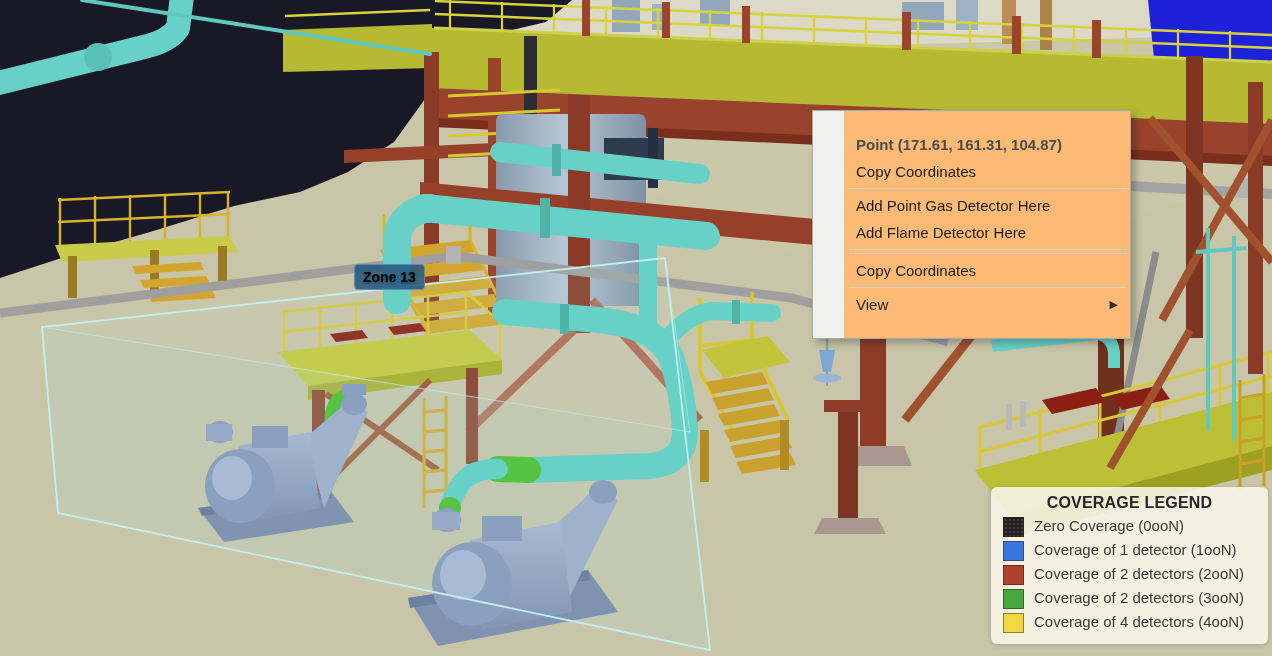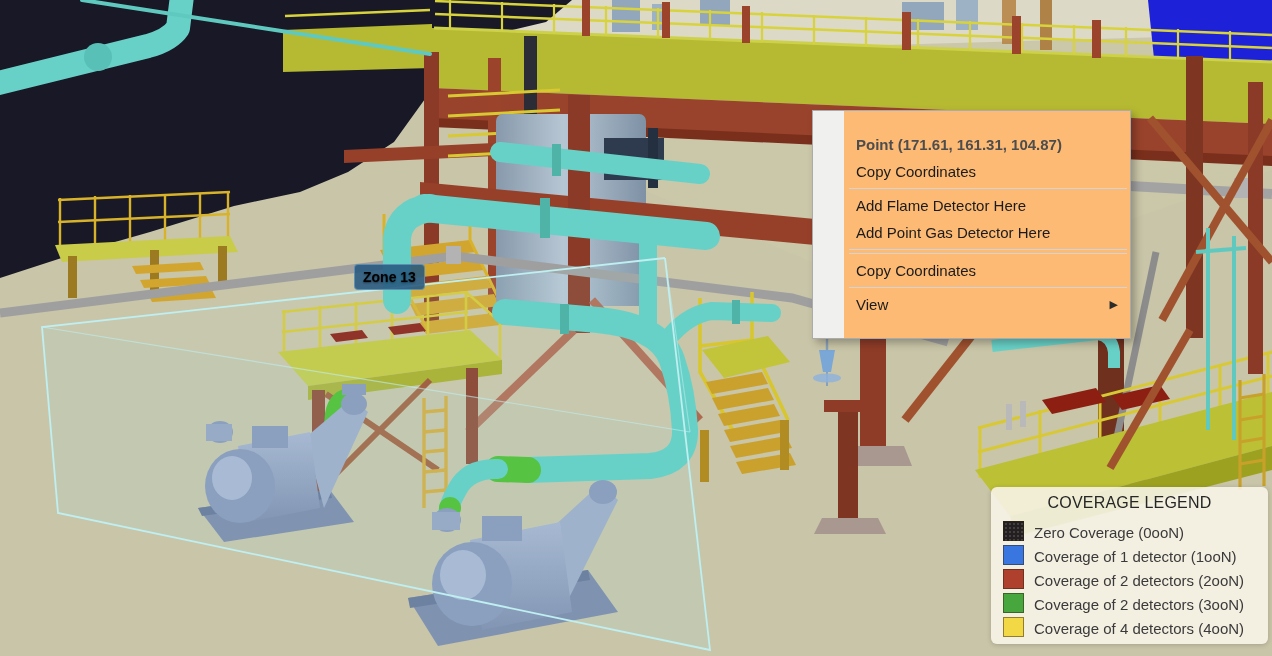--- a/index.html
+++ b/index.html
@@ -39,24 +39,24 @@
     position:absolute;right:12px;top:0;font-size:11px;color:#2b2b2b;line-height:27px;
   }
 
   
   .legend{
     position:absolute;left:991px;top:487px;width:277px;height:157px;box-sizing:border-box;
     background:rgba(247,243,231,0.9);border-radius:6px;z-index:10;
     box-shadow:0 1px 5px rgba(0,0,0,0.18);padding-top:7px;
   }
   .legend-title{
-    text-align:center;font-weight:normal;font-size:16px;color:#262626;
+    text-align:center;font-weight:bold;font-size:16px;color:#262626;
     letter-spacing:0.2px;margin-bottom:5px;
   }
-  .legend-row{display:flex;align-items:flex-end;height:24px;padding-left:12px;}
+  .legend-row{display:flex;align-items:flex-start;height:24px;padding-left:12px;}
   .legend-swatch{
     width:21px;height:20px;box-sizing:border-box;flex:none;
     border:1px solid rgba(45,35,15,0.5);margin-right:10px;
   }
   .legend-swatch.textured{
     background-image:radial-gradient(rgba(255,255,255,0.14) 1px, transparent 1.2px);
     background-size:4px 4px;
   }
   .legend-label{font-size:15px;color:#3a3a3a;white-space:nowrap;}
 </style>
@@ -385,22 +385,22 @@
     <ellipse cx="827" cy="378" rx="14" ry="4.5" fill="#8fb3da" opacity="0.85"></ellipse>
   </g>
 </svg>
 
 <div class="zone-label">Zone 13</div>
 
 <div class="context-menu">
   <div class="menu-item header">Point (171.61, 161.31, 104.87)</div>
   <div class="menu-item">Copy Coordinates</div>
   <div class="menu-sep"></div>
+  <div class="menu-item">Add Point Gas Detector Here</div>
   <div class="menu-item">Add Flame Detector Here</div>
-  <div class="menu-item">Add Point Gas Detector Here</div>
   <div class="menu-sep"></div>
   <div class="menu-sep"></div>
   <div class="menu-item">Copy Coordinates</div>
   <div class="menu-sep"></div>
   <div class="menu-item">
     <span>View</span>
     <span class="submenu-arrow">▶</span>
   </div>
 </div>
 

